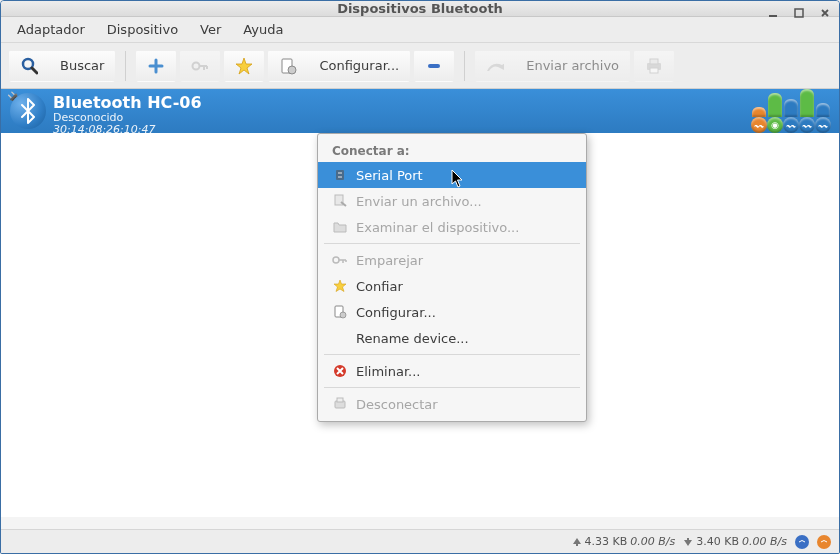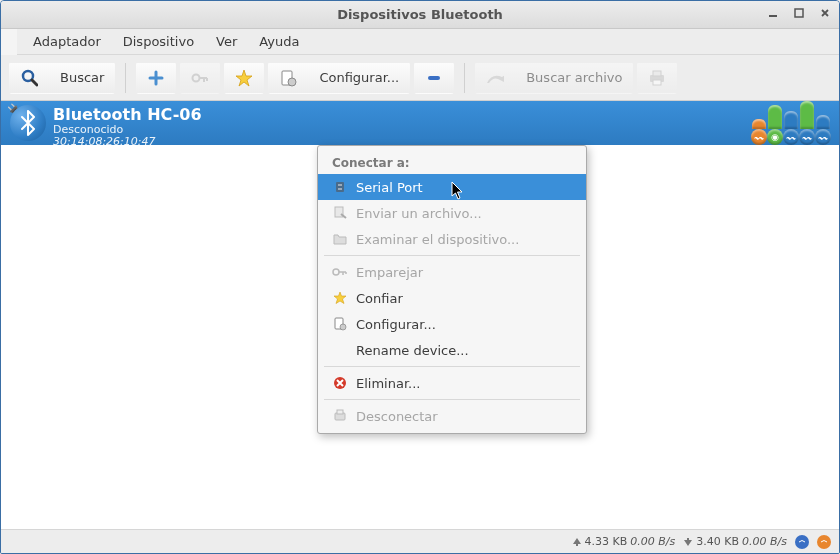--- a/index.html
+++ b/index.html
@@ -1,22 +1,22 @@
 <!DOCTYPE html>
 <html><head>
 <meta charset="utf-8">
 <style>
   * { box-sizing: border-box; }
   body { margin: 0; font-family: "DejaVu Sans", "Liberation Sans", sans-serif; font-size: 13px; color: #3c3c3c; background: #fff; }
   .window { position: relative; width: 840px; height: 554px; border: 1px solid #3a6ea5; border-radius: 4px 4px 2px 2px; overflow: hidden; background: #f4f4f4; box-shadow: 0 4px 20px rgba(0,0,0,0.3); }
-  .titlebar { height: 28px; background: linear-gradient(#ededed,#dcdcdc); display: flex; align-items: center; justify-content: center; position: relative; border-bottom: 1px solid #c8c8c8; }
+  .titlebar { height: 16px; background: linear-gradient(#ededed,#dcdcdc); display: flex; align-items: center; justify-content: center; position: relative; border-bottom: 1px solid #c8c8c8; }
   .titlebar .title { font-weight: bold; color: #555; }
   .win-btns { position: absolute; right: 6px; top: 4px; display: flex; gap: 10px; }
   .win-btn { width: 16px; height: 16px; display: flex; align-items: center; justify-content: center; color: #555; font-weight: bold; cursor: pointer; }
-  .menubar { height: 26px; background: #ededed; display: flex; align-items: center; padding: 0 6px; gap: 2px; border-bottom: 1px solid #d8d8d8; margin-left: 16px; }
+  .menubar { height: 26px; background: #ededed; display: flex; align-items: center; padding: 0 6px; gap: 2px; border-bottom: 1px solid #d8d8d8; }
   .menubar .mitem { padding: 3px 10px; color: #3c3c3c; cursor: pointer; border-radius: 2px; }
   .toolbar { height: 46px; background: #ededed; display: flex; align-items: center; padding: 0 8px; border-bottom: 1px solid #d0d0d0; gap: 4px; }
   .tbtn { display: flex; align-items: center; gap: 22px; padding: 6px 10px; background: linear-gradient(#fcfcfc,#ededed); border: 1px solid rgba(0,0,0,0); border-radius: 3px; cursor: pointer; }
   .tbtn.disabled { opacity: 0.55; }
   .ticon { width: 18px; height: 18px; display: inline-flex; align-items: center; justify-content: center; }
   .sep { width: 1px; height: 30px; background: #d0d0d0; margin: 0 6px; }
   .device-list { background: #fff; height: 44px; }
   .device-row { display: flex; align-items: center; height: 44px; background: linear-gradient(#3a8fd9,#2d7bc1); color: #fff; padding-left: 6px; }
   .bt-badge { width: 40px; height: 40px; position: relative; margin-right: 6px; }
   .bt-circle { position: absolute; width: 36px; height: 36px; left: 3px; top: 2px; background: radial-gradient(circle at 30% 30%, #6fb1ec, #2f7ec6 60%, #1b5e9c); border-radius: 50%; display:flex; align-items:center; justify-content:center; }
@@ -125,21 +125,21 @@
           </svg>
       </span>
     </div>
     <div class="sep"></div>
     <div class="tbtn disabled">
       <span class="ticon">
         <svg width="20" height="14">
             <path d="M1 12 Q6 2 16 6 L19 4 L18 11 L12 8 Q7 6 3 12 Z" fill="#c8c8c8"></path>
           </svg>
       </span>
-      <span>Buscar archivo</span>
+      <span>Enviar archivo</span>
     </div>
     <div class="tbtn disabled">
       <span class="ticon">
         <svg width="18" height="16">
             <rect x="2" y="5" width="14" height="7" rx="1" fill="#c8c8c8"></rect>
             <rect x="5" y="1" width="8" height="5" fill="#e8e8e8" stroke="#bbb"></rect>
             <rect x="5" y="10" width="8" height="5" fill="#fff" stroke="#bbb"></rect>
           </svg>
       </span>
     </div>

